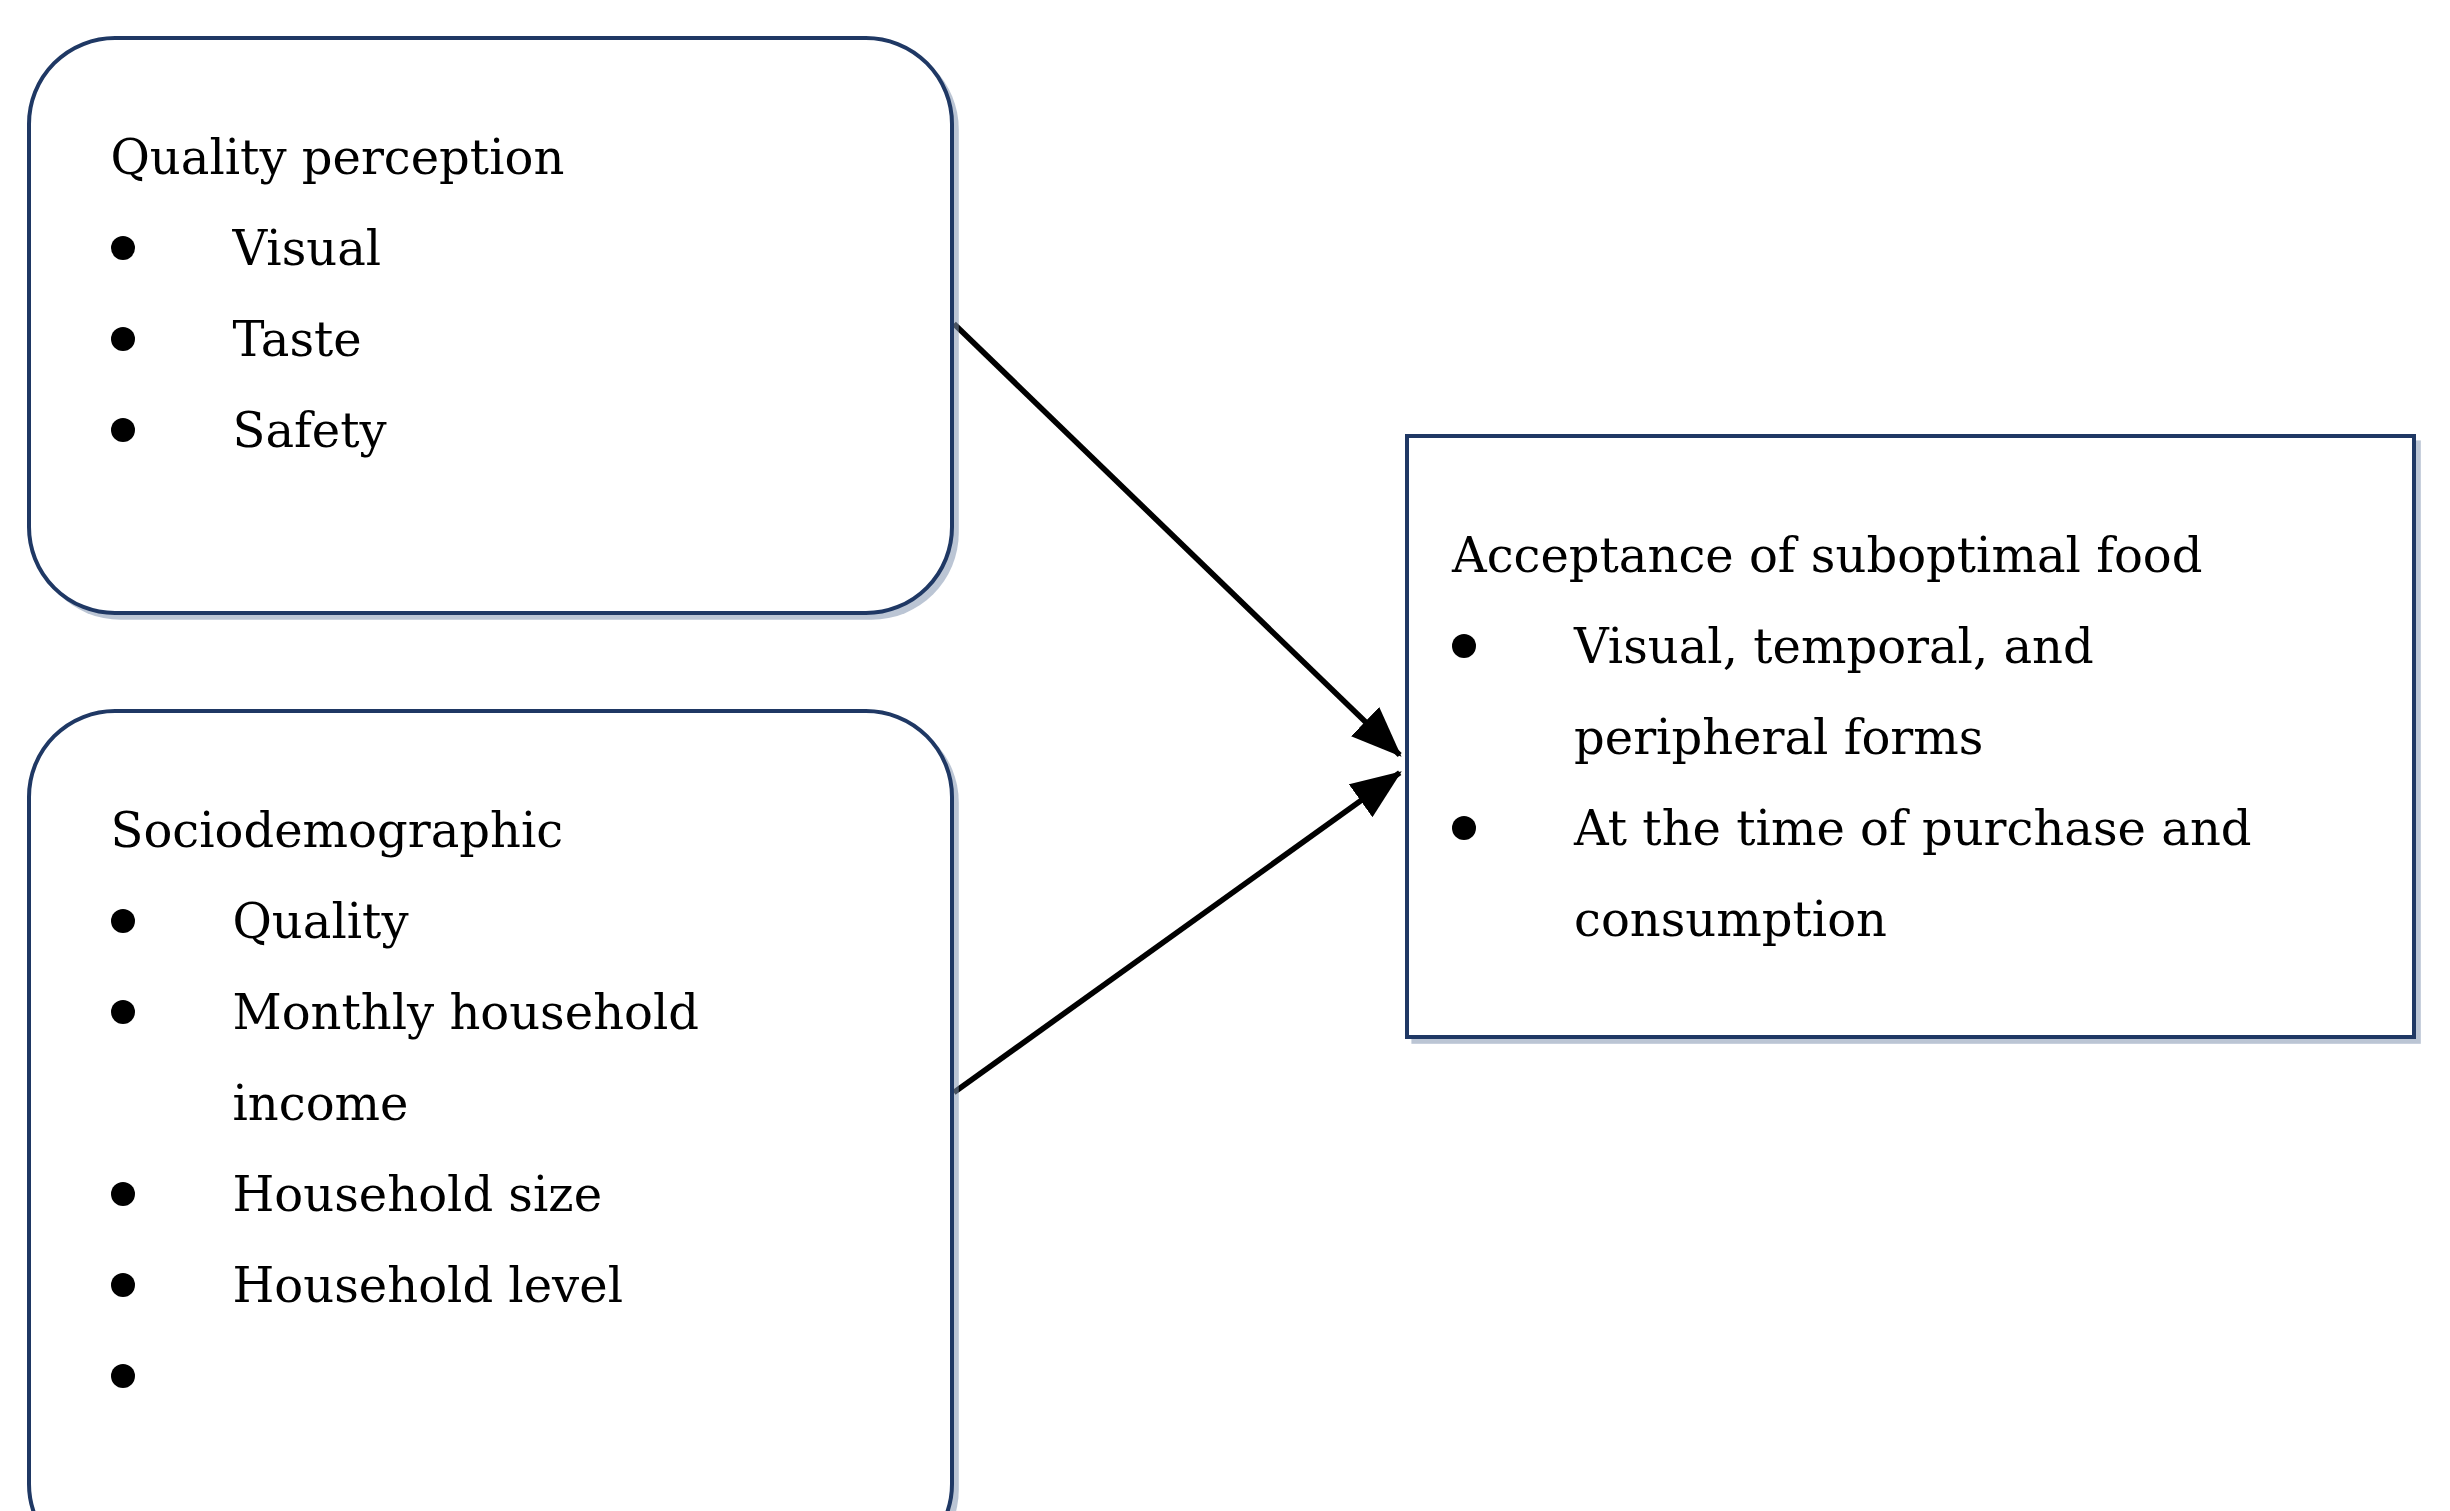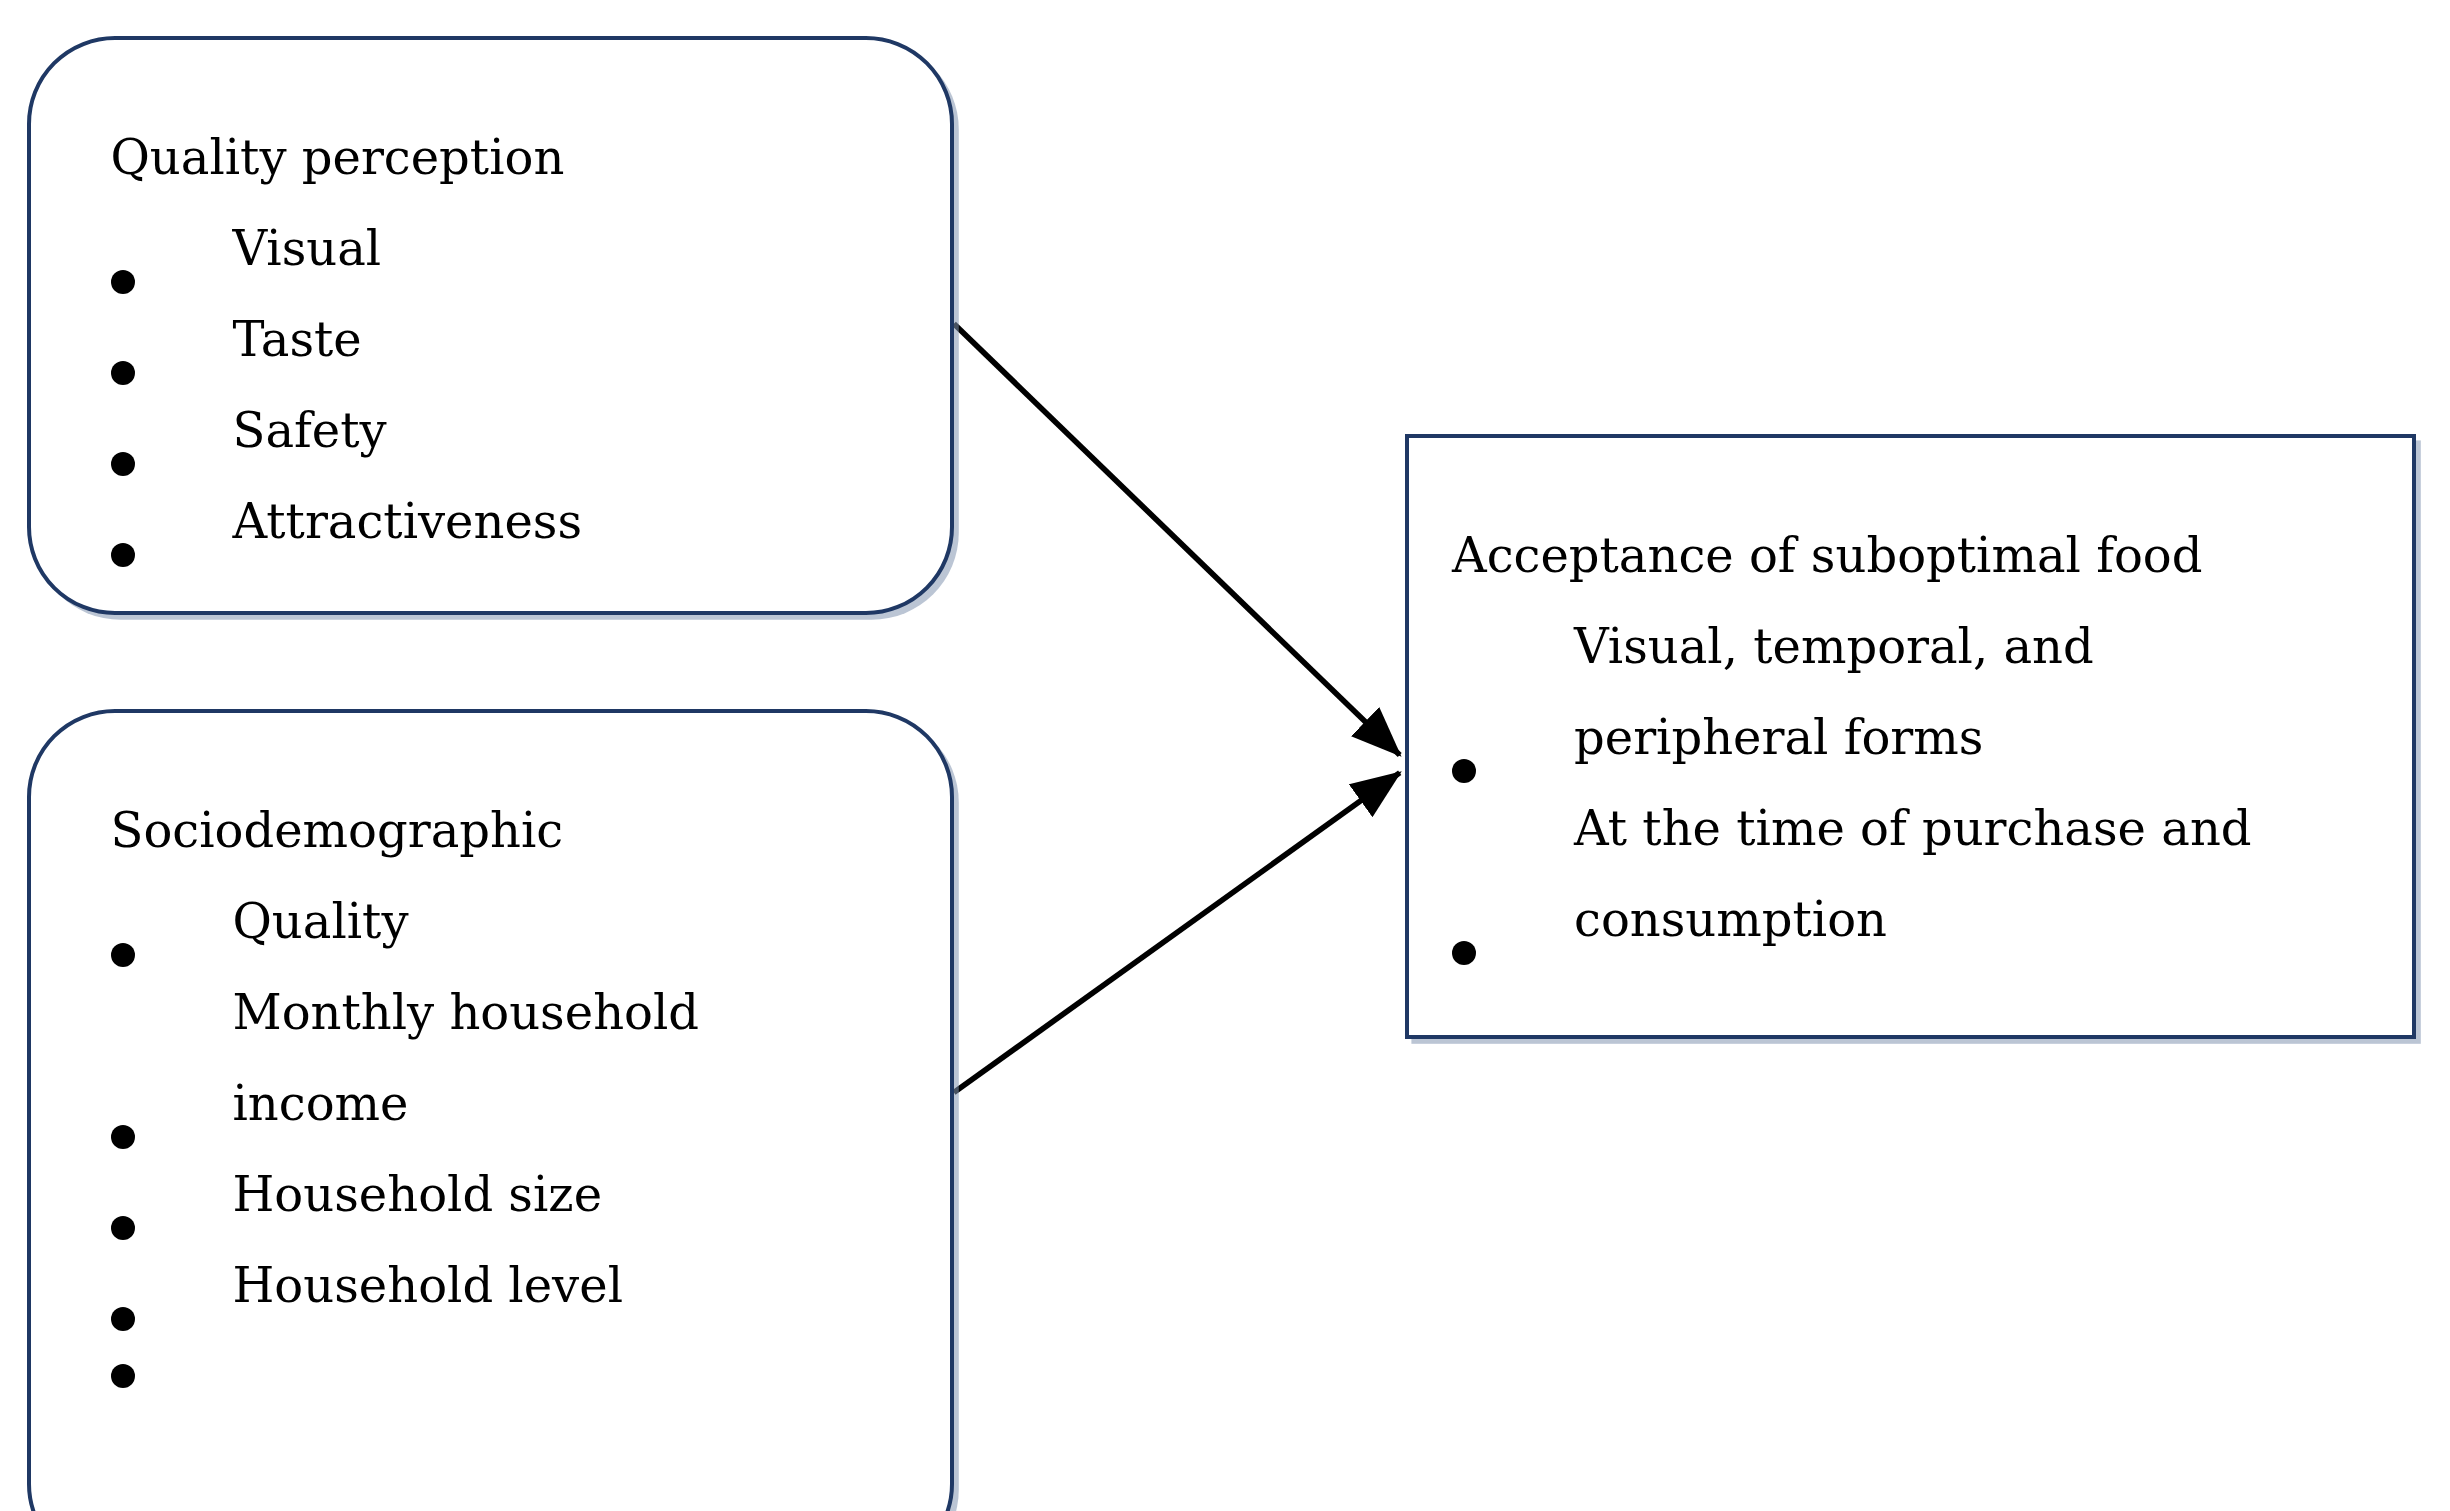--- a/index.html
+++ b/index.html
@@ -39,21 +39,21 @@
     line-height: 91px;
     white-space: nowrap;
   }
   ul.bullets {
     list-style: none;
     margin: 0;
     padding: 0;
   }
   ul.bullets li {
     display: flex;
-    align-items: flex-end;
+    align-items: flex-start;
   }
   .dot {
     flex: 0 0 auto;
     width: 24px;
     height: 24px;
     margin-top: 33px;
     border-radius: 50%;
     background: #000000;
   }
   .bullet-text {
@@ -114,24 +114,20 @@
           <span class="bullet-text">Visual</span>
         </li>
         <li>
           <span class="dot"></span>
           <span class="bullet-text">Taste</span>
         </li>
         <li>
           <span class="dot"></span>
           <span class="bullet-text">Safety</span>
         </li>
-        <li>
-          <span class="dot"></span>
-          <span class="bullet-text">Attractiveness</span>
-        </li>
       </ul>
   </div>
 
   <div class="box rounded" id="box-1">
     <div class="box-title">Sociodemographic</div>
     <ul class="bullets">
         <li>
           <span class="dot"></span>
           <span class="bullet-text">Quality</span>
         </li>

